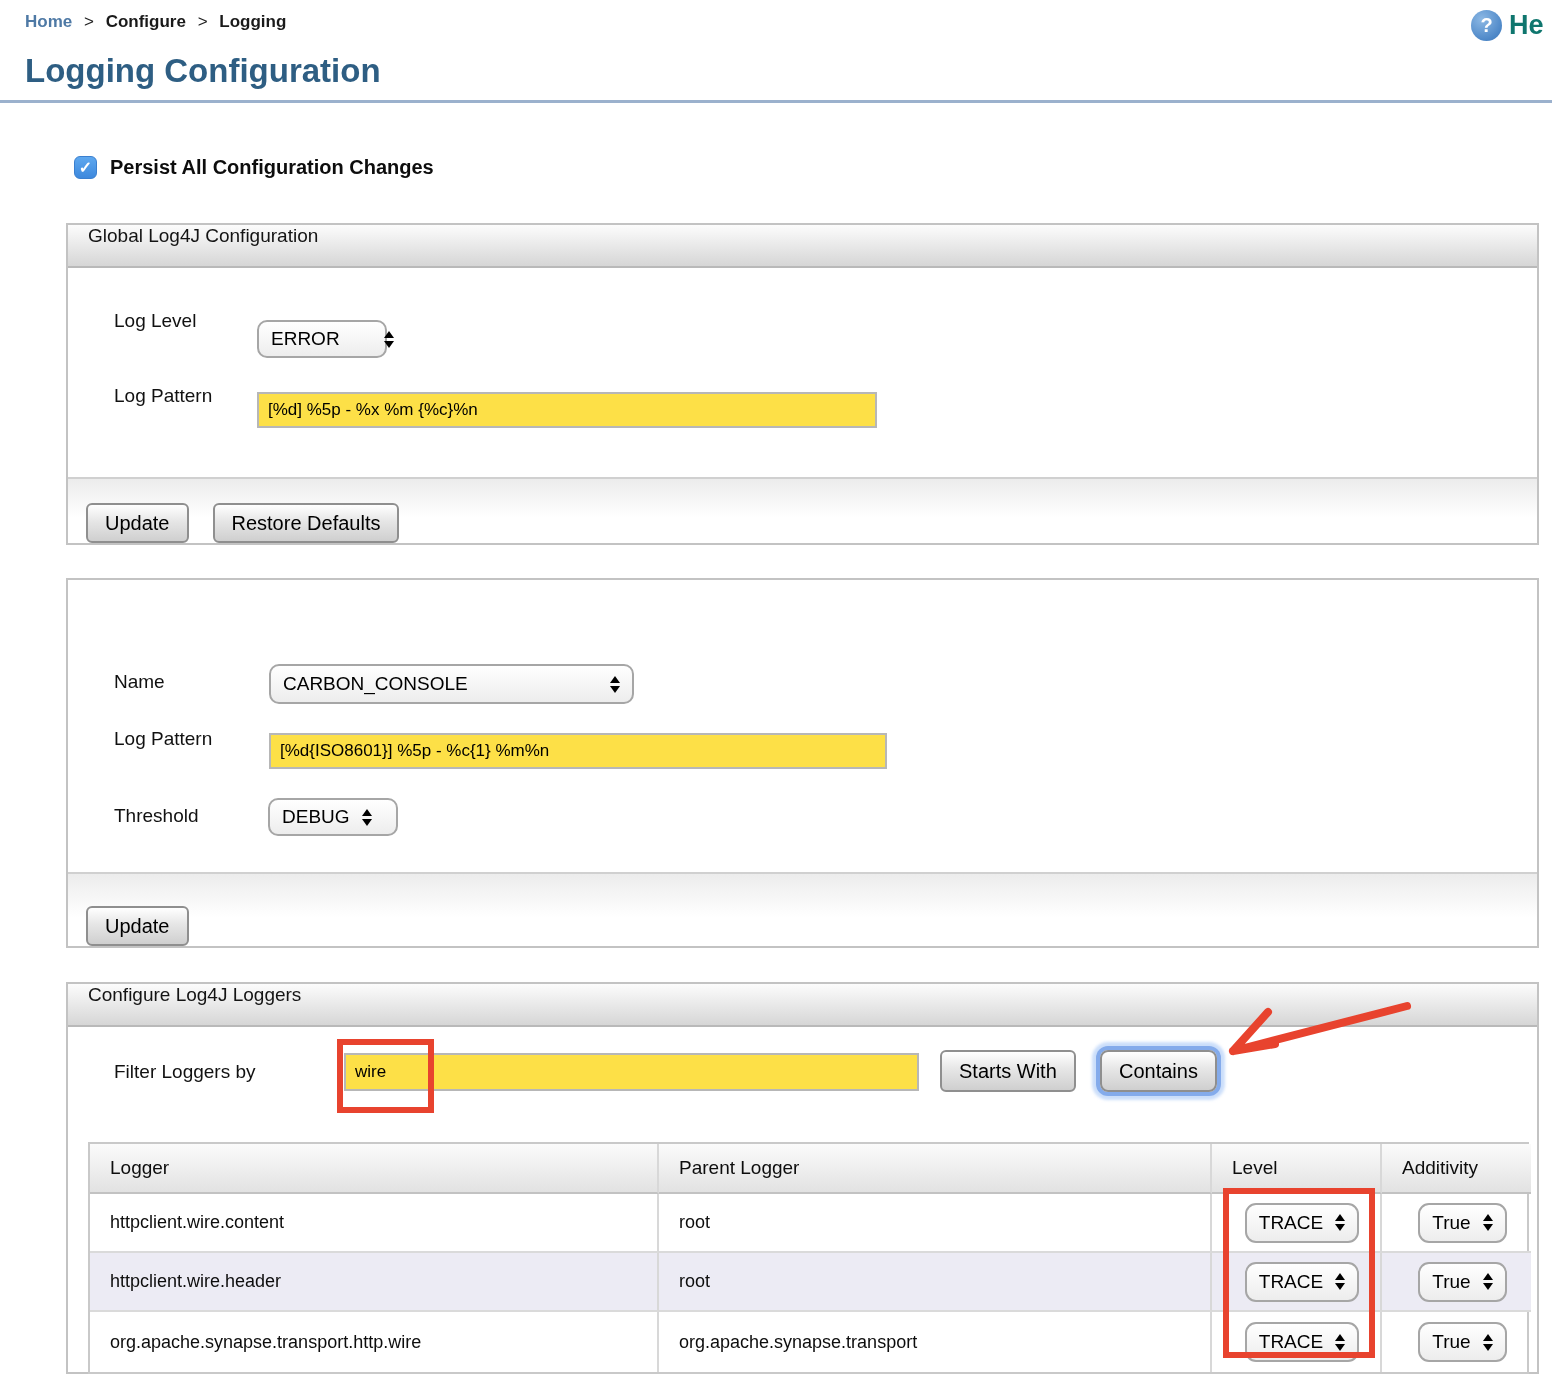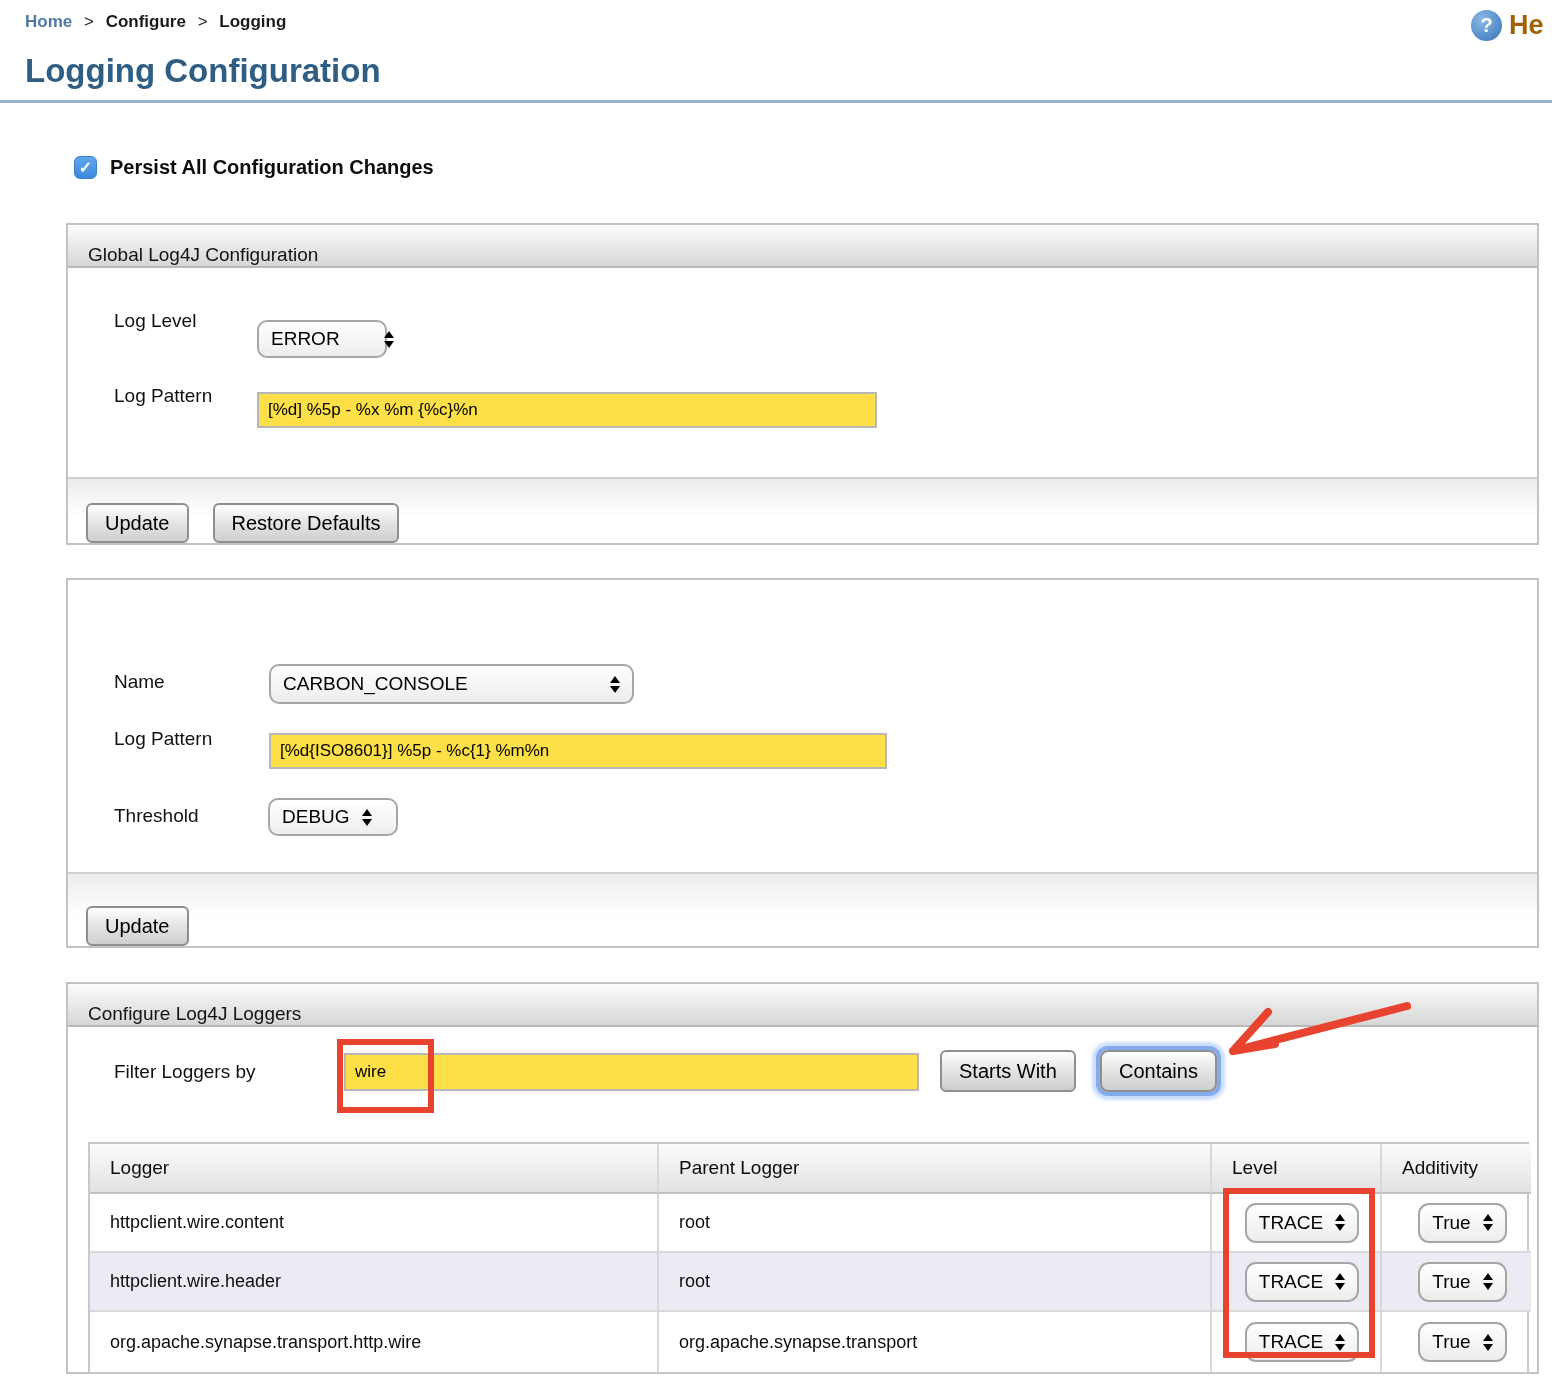--- a/index.html
+++ b/index.html
@@ -14,41 +14,41 @@
   .breadcrumb { position:absolute; left:25px; top:12px; font-size:17px; font-weight:600; color:#1a1a1a; }
   .bc-link { color:#4e79a5; cursor:pointer; }
   .bc-sep { margin:0 7px; color:#222; font-weight:500; }
   .help-wrap { position:absolute; left:1471px; top:10px; display:flex; align-items:center; gap:7px; }
   .help-circle {
     width:31px; height:31px; border-radius:50%;
     background: radial-gradient(circle at 35% 30%, #8cb8e4, #4e88c8 70%, #3c74b4);
     color:#fff; font-size:20px; font-weight:700; display:flex; align-items:center; justify-content:center;
     cursor:pointer;
   }
-  .help-text { font-size:27px; font-weight:600; color:#a16207; white-space:nowrap; }
+  .help-text { font-size:27px; font-weight:600; color:#0f766e; white-space:nowrap; }
   .page-title { position:absolute; left:25px; top:52px; font-size:33px; font-weight:600; color:#2e5e83; }
   .title-rule { position:absolute; left:0; top:100px; width:1552px; height:3px; background:#9bb1cd; }
 
   
   .persist-row { position:absolute; left:74px; top:156px; display:flex; align-items:center; gap:13px; }
   .checkbox {
     width:23px; height:23px; border-radius:6px;
     background: linear-gradient(#5ea8ef, #3d88dd);
     border:1px solid #3a7fcf;
     color:#fff; font-size:16px; font-weight:700;
     display:flex; align-items:center; justify-content:center; cursor:pointer;
   }
   .persist-label { font-size:20px; font-weight:600; color:#0d0d0d; }
 
   
   .panel { position:absolute; left:66px; width:1473px; background:#fff; border:2px solid #c3c3c3; }
   .panel-header {
     height:43px; background:linear-gradient(#fcfcfc, #d6d6d6);
     border-bottom:2px solid #b9b9b9;
-    display:flex; align-items:flex-end; padding-left:20px;
+    display:flex; align-items:flex-start; padding-left:20px;
     font-size:19px; font-weight:500; color:#141414;
   }
   .panel-footer {
     position:absolute; left:0; right:0; bottom:0;
     border-top:2px solid #d0d0d0;
     background:linear-gradient(#ececec, #ffffff 60%);
     display:flex; align-items:flex-end; gap:24px; padding-left:18px;
   }
 
   .field-label { position:absolute; font-size:19px; color:#111; line-height:27px; }

